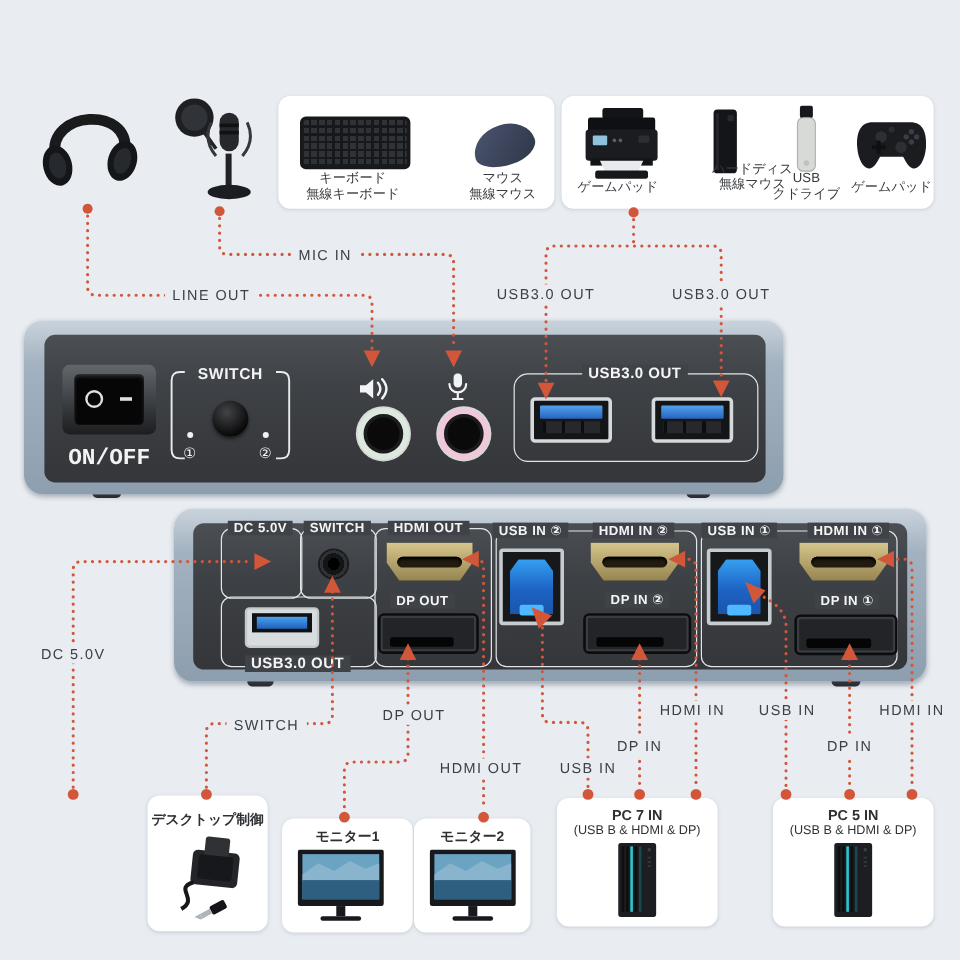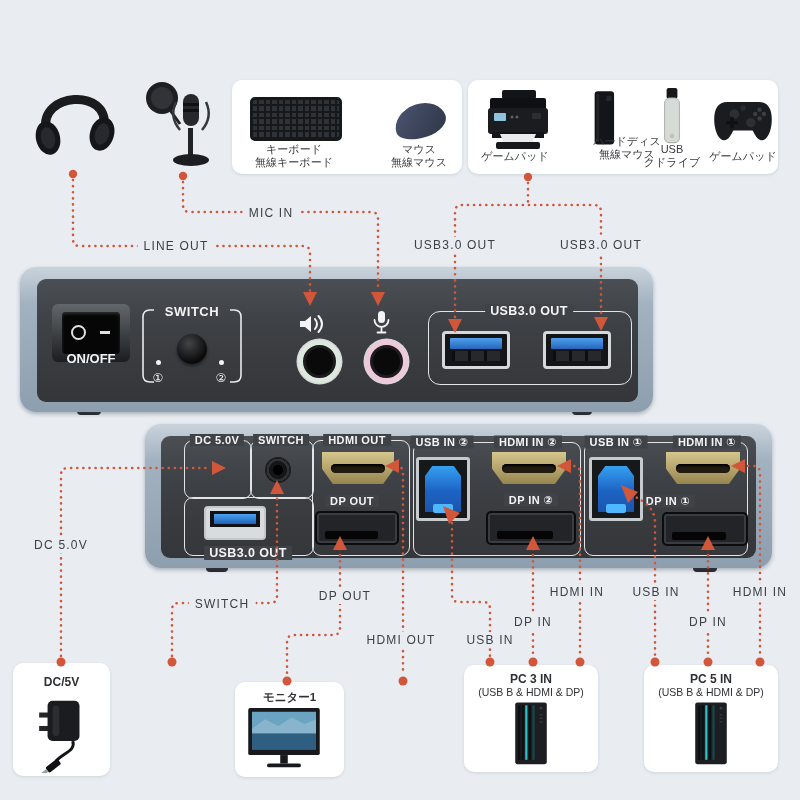--- a/index.html
+++ b/index.html
@@ -185,21 +185,21 @@
   <div class="abs panel-frame" style="left:20px;top:267px;width:633px;height:145px;">
     <div class="panel-dark abs" style="left:17px;top:12px;right:15px;bottom:10px;"></div>
   </div>
 
   <div class="abs" id="rocker-bezel" style="left:52px;top:304px;width:78px;height:58px;z-index:3;">
     <div id="rocker">
       <div class="o"></div>
       <div class="dash"></div>
     </div>
   </div>
-  <div class="fp-text" style="left:52px;top:351px;width:78px;font-size:13px;z-index:3;">ON/OFF</div>
+  <div class="fp-text" style="left:52px;top:371px;width:78px;font-size:19px;z-index:3;font-family:Liberation Mono, monospace;">ON/OFF</div>
 
   <div class="fp-text" style="left:148px;top:304px;width:88px;font-size:13px;letter-spacing:.5px;z-index:3;">SWITCH</div>
   <svg class="abs" style="left:140px;top:306px;z-index:3;" width="104" height="84" viewBox="0 0 104 84">
     <path d="M14,4 h-4 q-7,0 -7,7 v58 q0,7 7,7 h4" stroke="#e8eaec" stroke-width="1.6" fill="none"></path>
     <path d="M90,4 h4 q7,0 7,7 v58 q0,7 -7,7 h-4" stroke="#e8eaec" stroke-width="1.6" fill="none"></path>
   </svg>
   <div class="abs" style="left:177px;top:334px;width:30px;height:30px;border-radius:50%;z-index:3;
               background:radial-gradient(circle at 40% 32%,#434446,#0a0a0b 70%);box-shadow:0 2px 3px rgba(0,0,0,.5);"></div>
   <div class="abs" style="left:156px;top:360px;width:5px;height:5px;border-radius:50%;background:#f2f3f4;z-index:3;"></div>
   <div class="abs" style="left:219px;top:360px;width:5px;height:5px;border-radius:50%;background:#f2f3f4;z-index:3;"></div>
@@ -247,21 +247,21 @@
 
   <div class="port-label" style="left:217px;top:440px;">DC 5.0V</div>
   <div class="port-label" style="left:281px;top:440px;">SWITCH</div>
   <div class="port-label" style="left:357px;top:440px;">HDMI OUT</div>
   <div class="port-label" style="left:442px;top:442px;">USB IN ②</div>
   <div class="port-label" style="left:528px;top:442px;">HDMI IN ②</div>
   <div class="port-label" style="left:616px;top:442px;">USB IN ①</div>
   <div class="port-label" style="left:707px;top:442px;">HDMI IN ①</div>
   <div class="port-label" style="left:352px;top:501px;">DP OUT</div>
   <div class="port-label" style="left:531px;top:500px;">DP IN ②</div>
-  <div class="port-label" style="left:668px;top:501px;">DP IN ①</div>
+  <div class="port-label" style="left:706px;top:501px;">DP IN ①</div>
   <div class="port-label" style="left:248px;top:553px;font-size:12.5px;">USB3.0 OUT</div>
 
   <div class="dcjack" style="left:203px;top:453px;width:30px;height:30px;z-index:3;"></div>
   <div class="tsjack" style="left:265px;top:457px;width:26px;height:26px;z-index:3;"></div>
   <div class="hdmi" style="left:322px;top:452px;width:72px;height:32px;z-index:3;">
       <div class="slot"></div>
     </div>
   <div class="dp" style="left:315px;top:511px;width:80px;height:30px;z-index:3;">
       <div class="slot"></div>
     </div>
@@ -346,55 +346,70 @@
   <div class="conn-label" style="left:222px;top:604px;">SWITCH</div>
   <div class="conn-label" style="left:345px;top:596px;">DP OUT</div>
   <div class="conn-label" style="left:401px;top:640px;">HDMI OUT</div>
   <div class="conn-label" style="left:490px;top:640px;">USB IN</div>
   <div class="conn-label" style="left:533px;top:622px;">DP IN</div>
   <div class="conn-label" style="left:577px;top:592px;">HDMI IN</div>
   <div class="conn-label" style="left:656px;top:592px;">USB IN</div>
   <div class="conn-label" style="left:708px;top:622px;">DP IN</div>
   <div class="conn-label" style="left:760px;top:592px;">HDMI IN</div>
 
-  <div class="abs card" style="left:13px;top:663px;width:97px;height:113px;">
-    <div class="box-label" style="top:12px;">DC/5V</div>
-    <div class="abs" style="left:12px;top:26px;">
-      <svg width="72" height="84" viewBox="0 0 80 100">
-        <rect x="14" y="28" width="11" height="6" fill="#232528"></rect>
-          <rect x="14" y="44" width="11" height="6" fill="#232528"></rect>
-        <rect x="24" y="14" width="38" height="48" rx="6" fill="#1b1c1f"></rect>
-        <rect x="30" y="20" width="8" height="36" rx="4" fill="#2b2d31"></rect>
-        <path d="M54,62 C58,74 42,76 34,86" stroke="#141518" stroke-width="3.5" fill="none"></path>
-        <g transform="rotate(-38 30 92)">
-            <rect x="22" y="88" width="18" height="8" rx="2" fill="#101113"></rect>
-            <rect x="11" y="90" width="11" height="4" fill="#9aa1a7"></rect>
-          </g>
+
+  <div class="abs card" style="left:123px;top:663px;width:100px;height:113px;">
+    <div class="box-label" style="top:13px;font-size:11.5px;">デスクトップ制御</div>
+    <div class="abs" style="left:8px;top:28px;">
+      <svg width="86" height="80" viewBox="0 0 86 94">
+        <g transform="rotate(6 50 40)">
+          <rect x="26" y="22" width="46" height="34" rx="5" fill="#232528"></rect>
+          <rect x="37" y="8" width="24" height="20" rx="3" fill="#2f3135"></rect>
+          <rect x="32" y="26" width="34" height="24" rx="3" fill="#17181b"></rect>
+        </g>
+        <path d="M28,52 C8,58 34,68 16,78" stroke="#17181a" stroke-width="4" fill="none"></path>
+        <g transform="rotate(-28 52 76)">
+          <rect x="44" y="72" width="16" height="9" rx="2" fill="#151619"></rect>
+          <rect x="33" y="74" width="11" height="5" fill="#aeb5ba"></rect>
+          <path d="M33,74 h-6 l4,5 h2 z" fill="#aeb5ba"></path>
+        </g>
       </svg>
     </div>
   </div>
-
 
   <div class="abs card" style="left:235px;top:682px;width:109px;height:95px;">
     <div class="box-label" style="top:8px;font-size:11.5px;">モニター1</div>
     <div class="abs" style="left:9px;top:26px;">
       <svg width="80" height="64" viewBox="0 0 80 68">
         <rect x="2" y="0" width="76" height="50" rx="2" fill="#17191c"></rect>
         <rect x="6" y="4" width="68" height="40" fill="#6ba3c2"></rect>
         <path d="M6,22 L20,12 L34,19 L48,10 L62,17 L74,12 L74,28 L6,28 Z" fill="#90b9d0" opacity=".8"></path>
         <rect x="6" y="27" width="68" height="17" fill="#2e5f80"></rect>
         <rect x="36" y="50" width="8" height="9" fill="#17191c"></rect>
         <rect x="22" y="59" width="36" height="4" rx="2" fill="#17191c"></rect>
       </svg>
     </div>
   </div>
 
+  <div class="abs card" style="left:345px;top:682px;width:97px;height:95px;">
+    <div class="box-label" style="top:8px;font-size:11.5px;">モニター2</div>
+    <div class="abs" style="left:9px;top:26px;">
+      <svg width="80" height="64" viewBox="0 0 80 68">
+        <rect x="2" y="0" width="76" height="50" rx="2" fill="#17191c"></rect>
+        <rect x="6" y="4" width="68" height="40" fill="#6ba3c2"></rect>
+        <path d="M6,22 L20,12 L34,19 L48,10 L62,17 L74,12 L74,28 L6,28 Z" fill="#90b9d0" opacity=".8"></path>
+        <rect x="6" y="27" width="68" height="17" fill="#2e5f80"></rect>
+        <rect x="36" y="50" width="8" height="9" fill="#17191c"></rect>
+        <rect x="22" y="59" width="36" height="4" rx="2" fill="#17191c"></rect>
+      </svg>
+    </div>
+  </div>
 
   <div class="abs card" style="left:464px;top:665px;width:134px;height:107px;">
-    <div class="box-label" style="top:7px;">PC 3 IN</div>
+    <div class="box-label" style="top:7px;">PC 7 IN</div>
     <div class="box-sub" style="top:21px;">(USB B &amp; HDMI &amp; DP)</div>
     <div class="abs" style="left:40px;top:36px;">
       <svg width="54" height="66" viewBox="0 0 56 92">
         <rect x="6" y="2" width="44" height="86" rx="3" fill="#1c1e21"></rect>
         <rect x="10" y="6" width="3" height="76" fill="#0e0f11"></rect>
           <rect x="15" y="6" width="3" height="76" fill="#0e0f11"></rect>
         <rect x="20" y="6" width="3" height="76" fill="#2fc4cd"></rect>
           <rect x="25" y="6" width="3" height="76" fill="#0e0f11"></rect>
         <rect x="30" y="6" width="3" height="76" fill="#17494e"></rect>
         <circle cx="42" cy="10" r="2" fill="#3c3f44"></circle>

